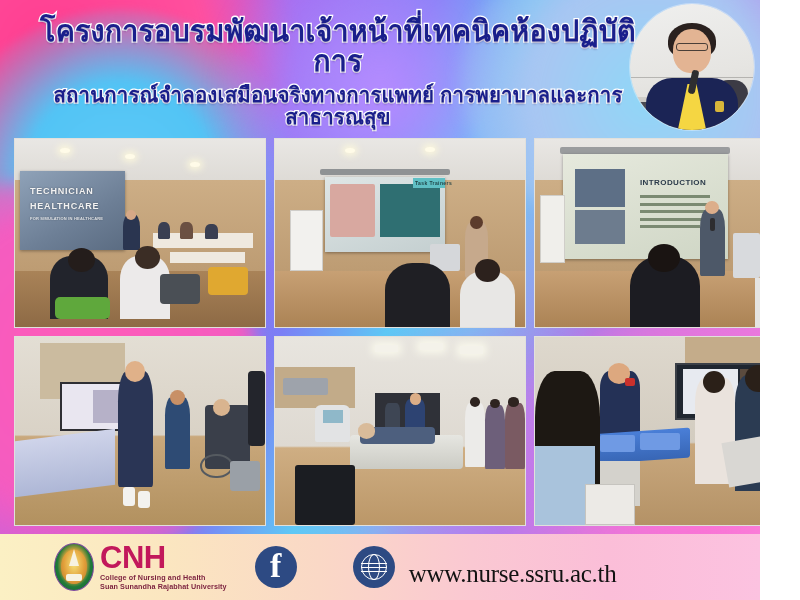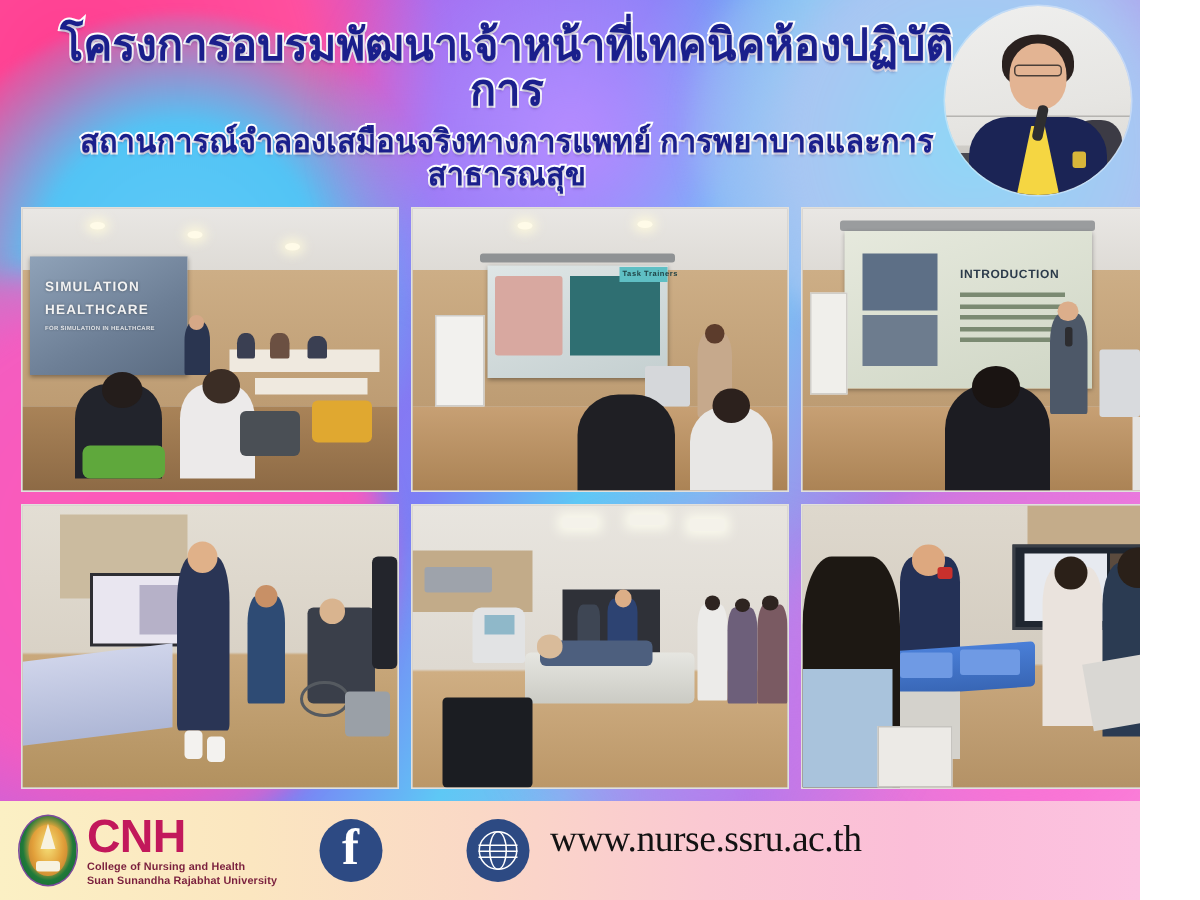--- a/index.html
+++ b/index.html
@@ -236,21 +236,21 @@
     white-space: nowrap;
   }
   .ptxt.dark { color:#2b3a4a; text-shadow:none; }
 
   
   .footer {
     position: absolute;
     left: 0; right: 0; bottom: 0; height: 66px;
     z-index: 6;
     background: linear-gradient(90deg, #fbf0c4 0%, #fbe6c0 22%, #fad8c6 42%, #fac8d2 62%, #fbbed8 80%, #fcc2e0 100%);
-    display: flex; align-items: center;
+    display: flex; align-items: center; padding-left: 42px;
   }
   .f-cnh { display:flex; align-items:center; margin-left: 12px; }
   .ssru-emblem {
     width: 40px; height: 48px;
     position: relative;
     margin-right: 6px;
   }
   .ssru-emblem .oval {
     position:absolute; inset:0;
     border-radius: 50%;
@@ -289,21 +289,21 @@
   .fb-icon::after {
     content: "f";
     position:absolute; left:50%; top:48%;
     transform: translate(-50%,-50%);
     color:#fff; font-family:"Liberation Serif", serif;
     font-size: 34px; font-weight: 700; line-height:1;
   }
   .fb-text { margin-left: 10px; line-height: 1.12; }
   .fb-l1, .fb-l2 { font-size: 13.5px; font-weight: 800; color: #1b1b1b; white-space: nowrap; }
 
-  .f-web { display:flex; align-items:flex-start; margin-left: 46px; }
+  .f-web { display:flex; align-items:flex-end; margin-left: 46px; }
   .globe {
     width: 42px; height: 42px; border-radius:50%;
     background: #2d4a83; position:relative; flex:none;
   }
   .globe .g-ring {
     position:absolute; left:50%; top:50%; transform:translate(-50%,-50%);
     width:26px; height:26px; border-radius:50%;
     border:1.4px solid #fff;
   }
   .globe .g-v {
@@ -364,21 +364,21 @@
   <div class="grid">
 
     <div class="cell">
       <div class="ceil"></div>
       <div class="wall"></div>
       <div class="floor"></div>
       <div class="lamp" style="left:18%;top:5%"></div>
       <div class="lamp" style="left:44%;top:8%"></div>
       <div class="lamp" style="left:70%;top:12%"></div>
       <div class="screen" style="left:2%;top:17%;width:42%;height:42%;background:linear-gradient(150deg,#8fa2b8,#6d7f96 60%,#5b6c82);"></div>
-      <div class="ptxt" style="left:6%;top:25%;font-size:9px;letter-spacing:0.8px">SIMULATION</div>
+      <div class="ptxt" style="left:6%;top:25%;font-size:9px;letter-spacing:0.8px">TECHNICIAN</div>
       <div class="ptxt" style="left:6%;top:33%;font-size:9px;letter-spacing:0.8px">HEALTHCARE</div>
       <div class="ptxt" style="left:6%;top:41%;font-size:4px;letter-spacing:0.2px;opacity:0.85">FOR SIMULATION IN HEALTHCARE</div>
       <div style="position:absolute;left:55%;top:50%;width:40%;height:8%;background:#efe9df"></div>
       <div style="position:absolute;left:57%;top:44%;width:5%;height:9%;background:#3a3f52;border-radius:40% 40% 10% 10%"></div>
       <div style="position:absolute;left:66%;top:44%;width:5%;height:9%;background:#6b5042;border-radius:40% 40% 10% 10%"></div>
       <div style="position:absolute;left:76%;top:45%;width:5%;height:8%;background:#3a3f52;border-radius:40% 40% 10% 10%"></div>
       <div style="position:absolute;left:43%;top:40%;width:7%;height:19%;background:#2a3550;border-radius:36% 36% 6% 6%"></div>
       <div style="position:absolute;left:44.5%;top:38%;width:4%;height:5%;background:#d6a887;border-radius:50%"></div>
       <div style="position:absolute;left:14%;top:62%;width:23%;height:34%;background:#22242c;border-radius:36% 36% 0 0"></div>
       <div style="position:absolute;left:21%;top:58%;width:11%;height:13%;background:#241d1b;border-radius:50%"></div>

